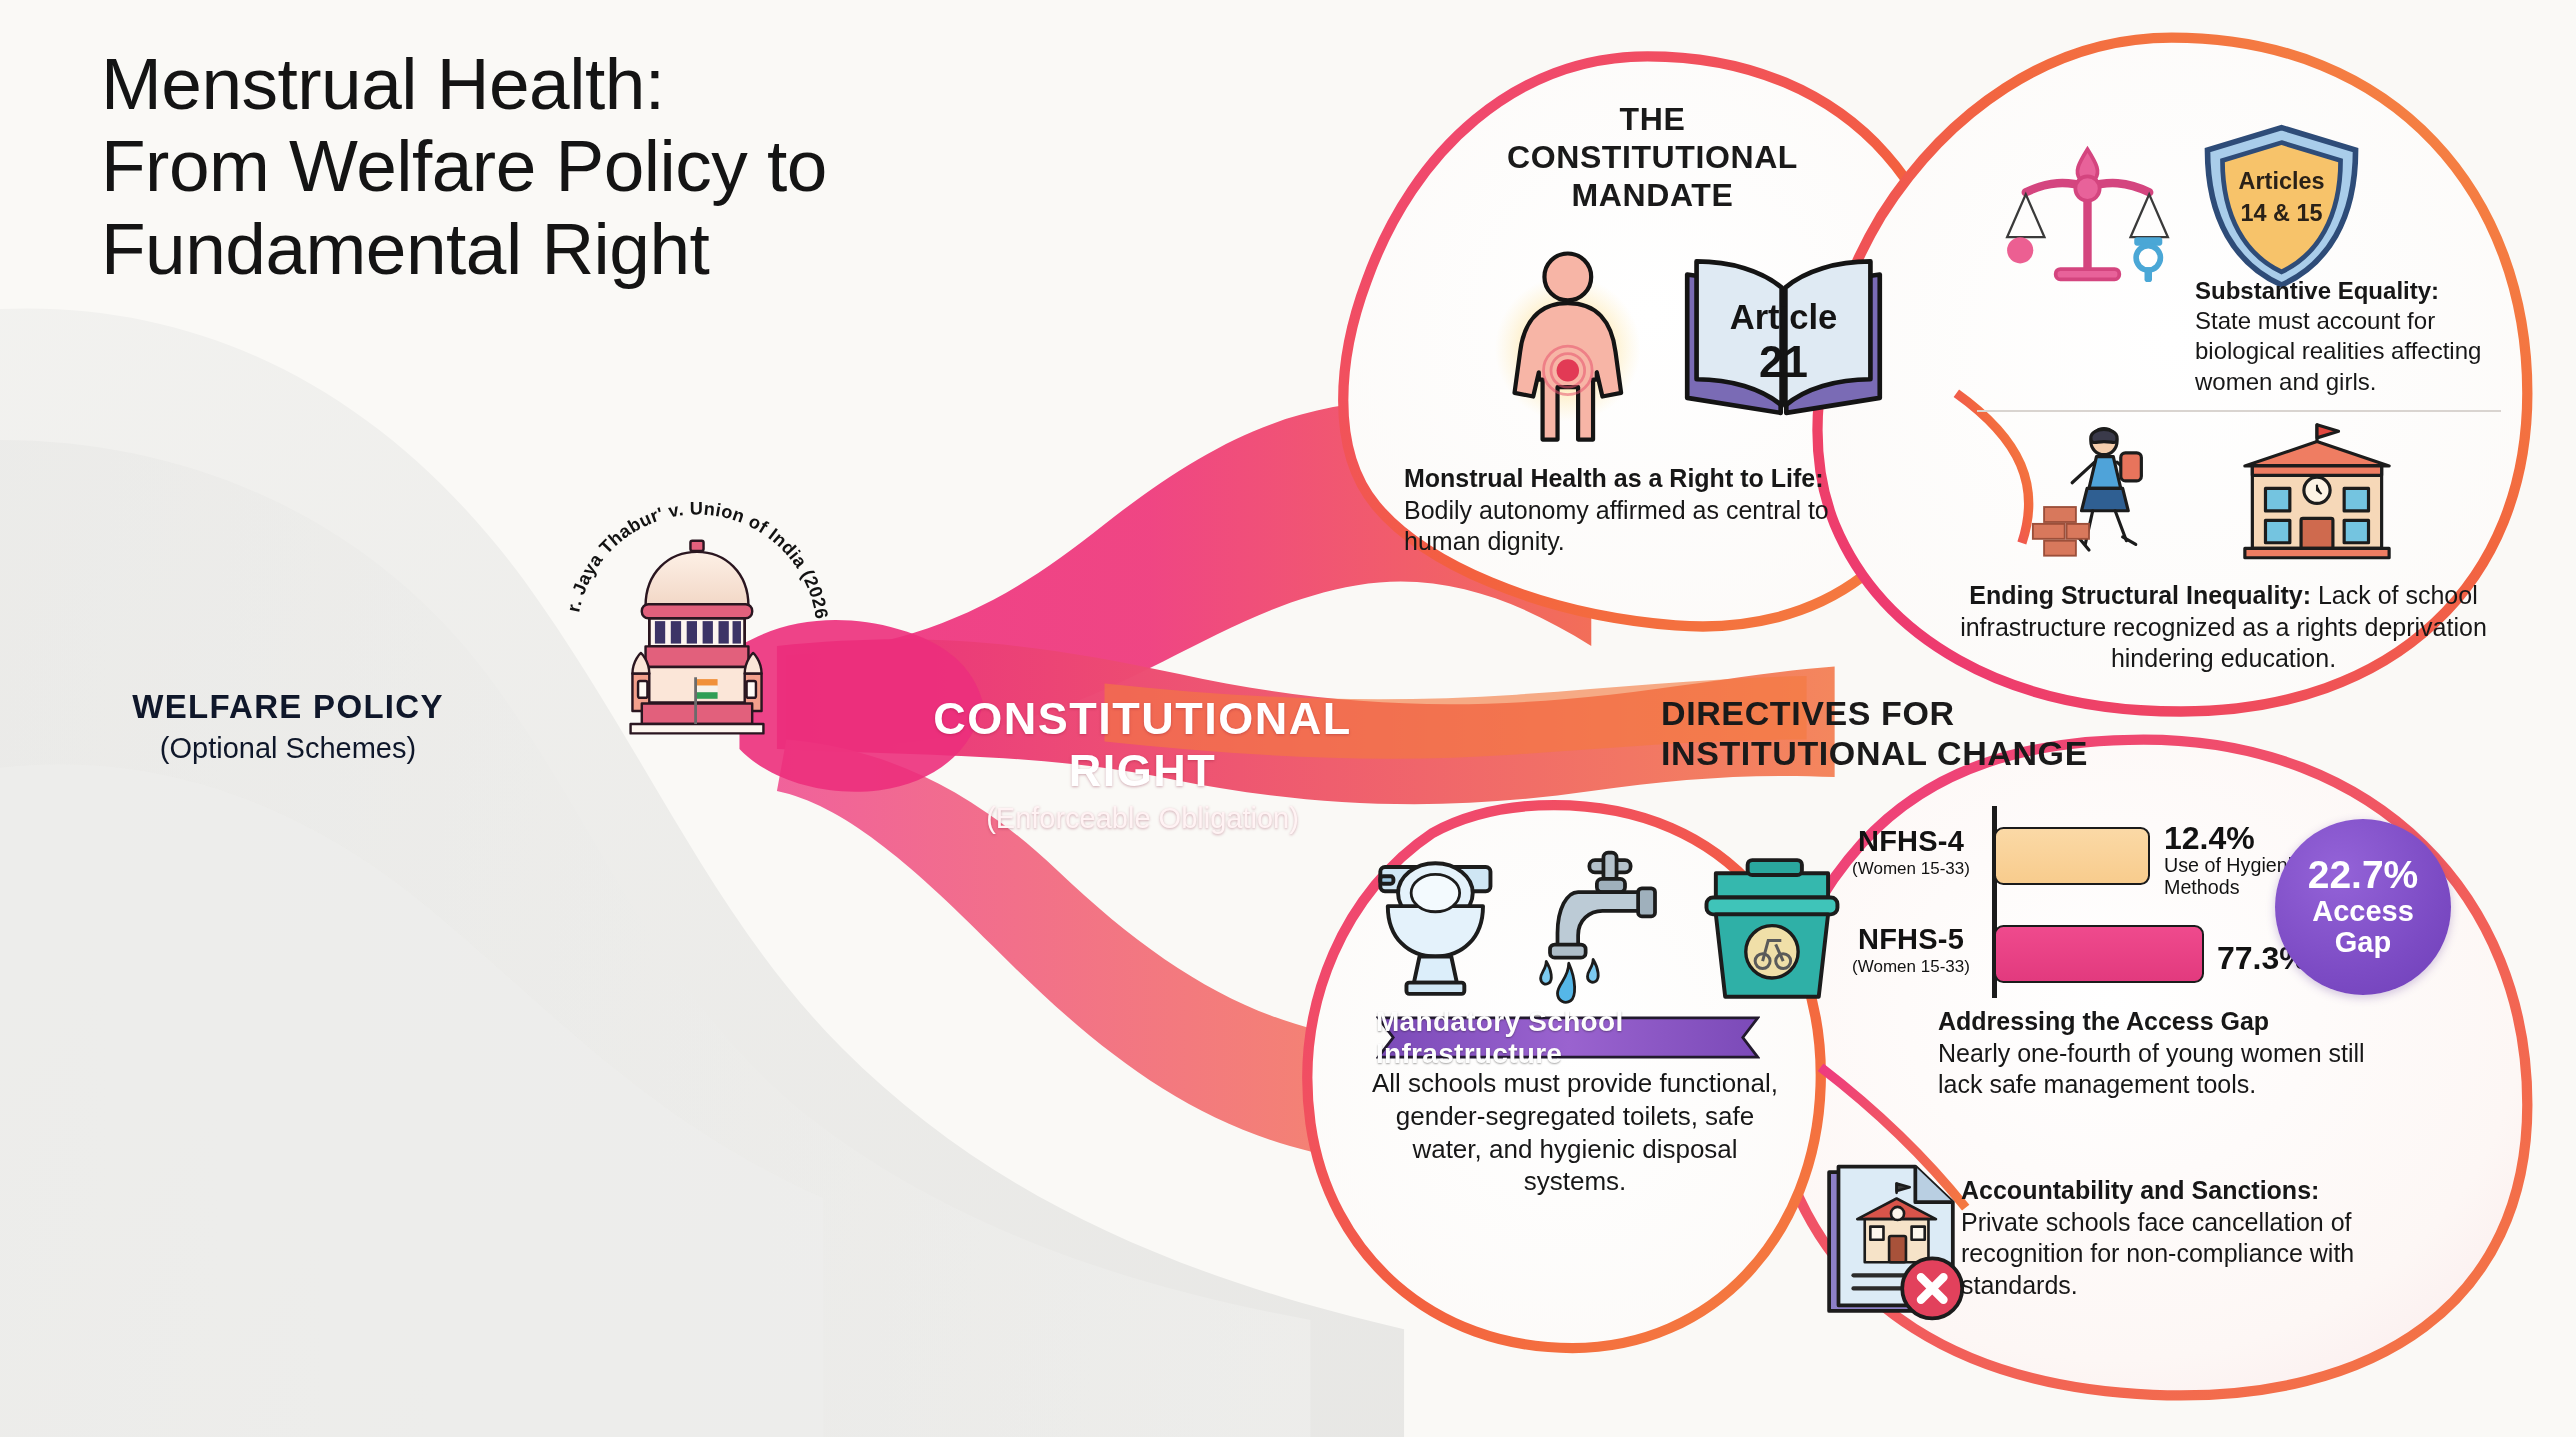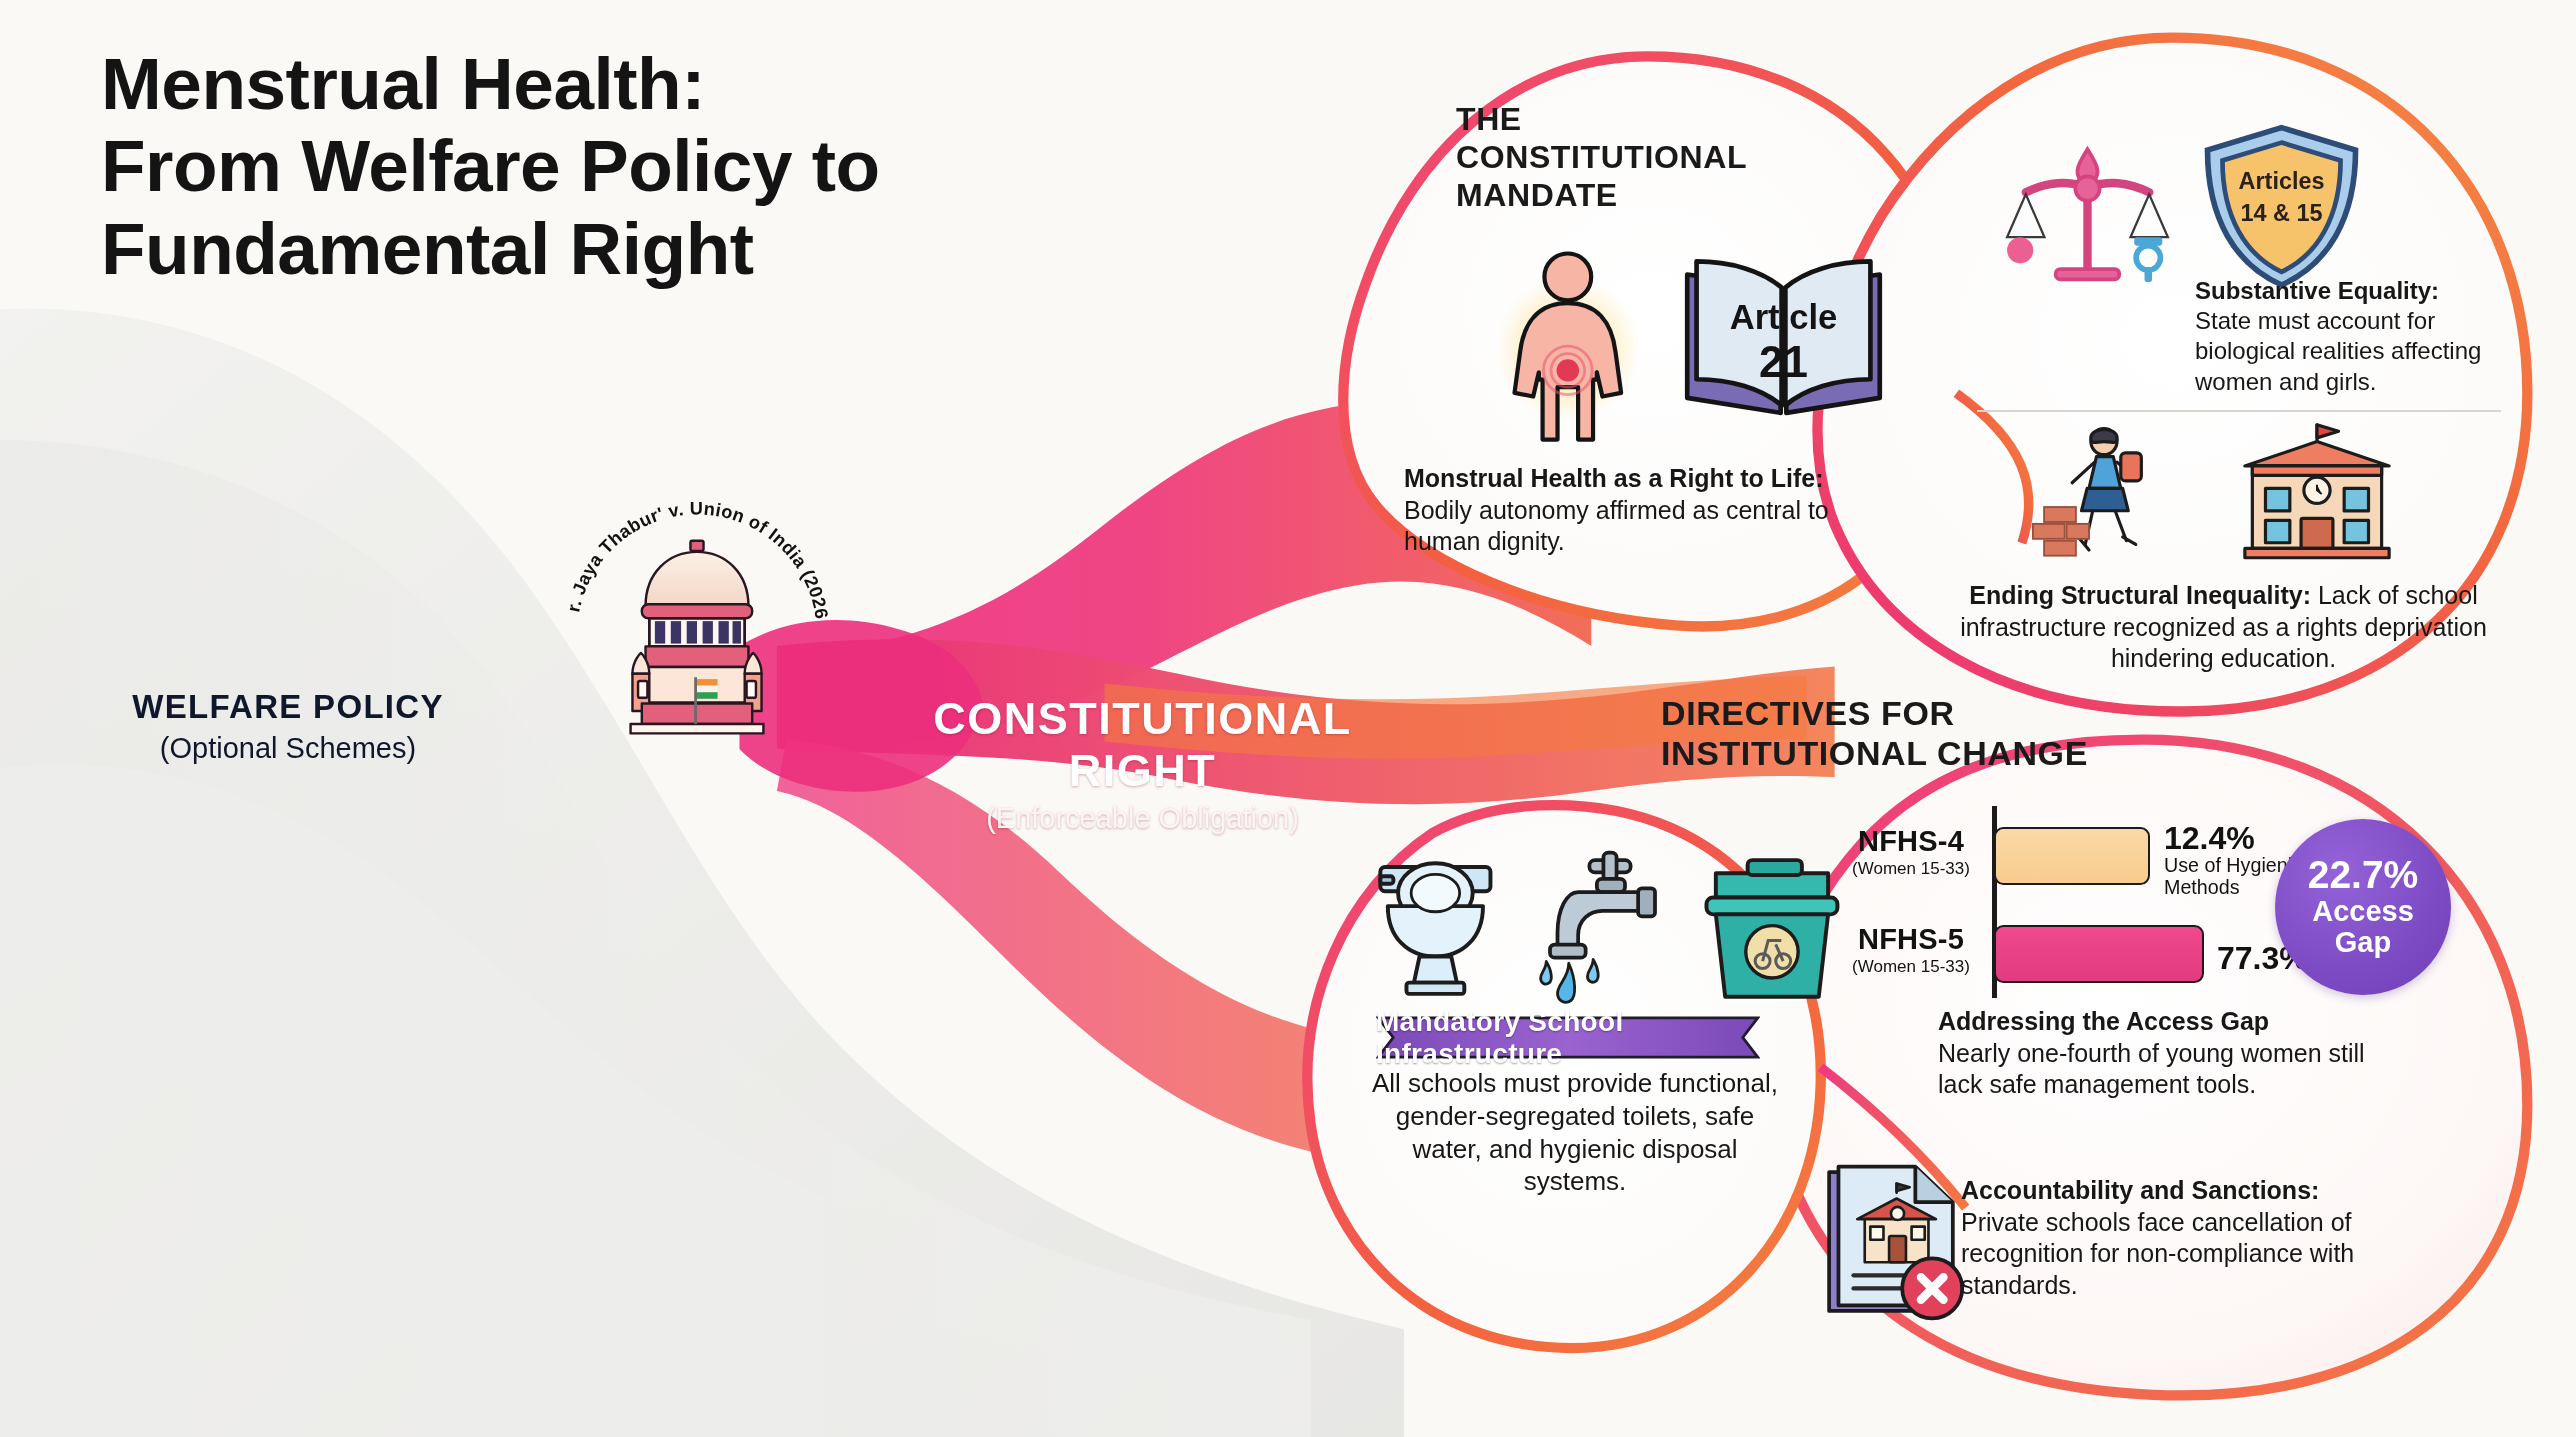--- a/index.html
+++ b/index.html
@@ -19,21 +19,21 @@
     width: 2576px; height: 1438px;
     pointer-events: none;
   }
 
   
   .title {
     position: absolute;
     left: 101px; top: 43px;
     width: 1105px;
     font-size: 73px;
-    font-weight: bold;
+    font-weight: normal;
     line-height: 1.13;
     color: #141414;
     letter-spacing: -0.5px;
   }
 
   
   .welfare {
     position: absolute;
     left: 101px; top: 688px;
     width: 374px;
@@ -66,21 +66,21 @@
   
   .bub-heading {
     position: absolute;
     font-weight: bold;
     color: #1a1a1a;
     letter-spacing: 0.6px;
     line-height: 1.18;
   }
   #heading-mandate {
     left: 1456px; top: 101px;
-    width: 393px; font-size: 32px;
+    width: 393px; text-align: center; font-size: 32px;
   }
   #heading-directives {
     left: 1661px; top: 693px;
     width: 524px; text-align: left; font-size: 34px;
   }
 
   
   .caption {
     position: absolute;
     color: #171717;

